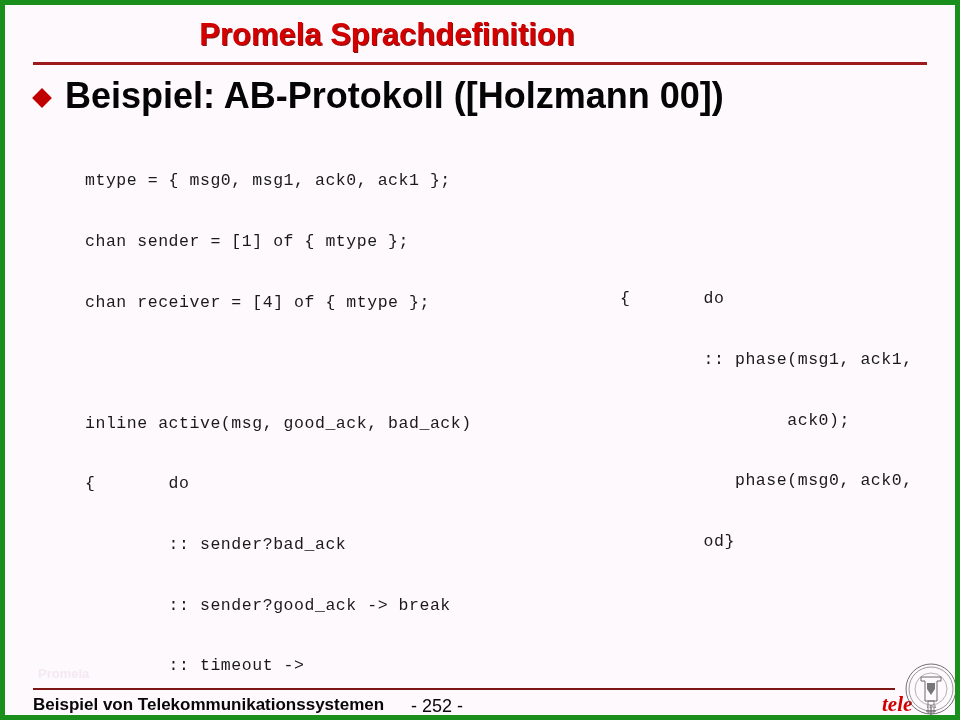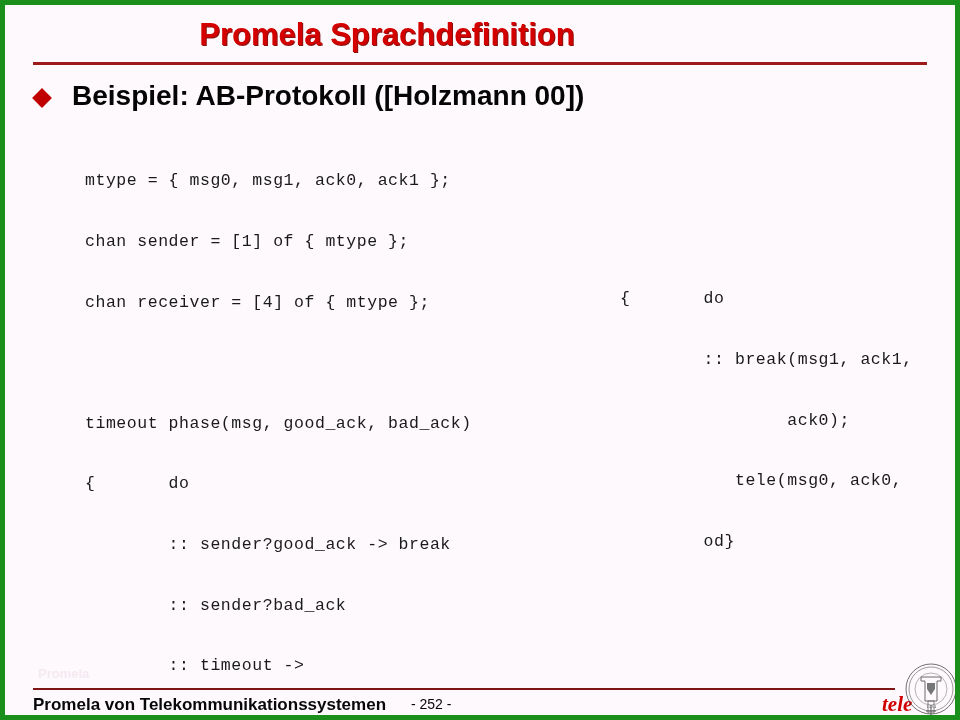--- a/index.html
+++ b/index.html
@@ -66,25 +66,24 @@
     width: 14px;
     height: 14px;
     margin-right: 16px;
     margin-top: 3px;
     background: #C00000;
     transform: rotate(45deg);
     flex: none;
   }
   #bullet-text {
     font-family: "Liberation Sans", sans-serif;
-    font-size: 28px;
+    font-size: 36px;
     font-weight: bold;
     color: #050505;
     white-space: nowrap;
-    margin-left: 7px;
   }
 
   
   .code-block {
     position: absolute;
     font-family: "Liberation Mono", "DejaVu Sans Mono", monospace;
     font-size: 16.5px;
     line-height: 20.2px;
     color: #1a1a1a;
     white-space: pre;
@@ -132,21 +131,21 @@
     font-size: 17px;
     font-weight: bold;
     color: #080808;
     white-space: nowrap;
   }
   #footer-page {
     position: absolute;
     left: 406px;
     top: 691px;
     font-family: "Liberation Sans", sans-serif;
-    font-size: 14px;
+    font-size: 18px;
     font-weight: normal;
     color: #080808;
     white-space: nowrap;
   }
   #footer-tele {
     position: absolute;
     left: 877px;
     top: 687px;
     font-family: "Liberation Serif", serif;
     font-size: 21px;
@@ -177,63 +176,63 @@
   <div id="bullet-row">
     <span id="bullet-diamond"></span>
     <span id="bullet-text">Beispiel: AB-Protokoll ([Holzmann 00])</span>
   </div>
 
   <div id="code-left" class="code-block">
     <div class="code-line">mtype = { msg0, msg1, ack0, ack1 };</div>
     <div class="code-line">chan sender = [1] of { mtype };</div>
     <div class="code-line">chan receiver = [4] of { mtype };</div>
     <div class="code-line"></div>
-    <div class="code-line">timeout phase(msg, good_ack, bad_ack)</div>
+    <div class="code-line">inline active(msg, good_ack, bad_ack)</div>
     <div class="code-line">{       do</div>
+    <div class="code-line">        :: sender?bad_ack</div>
     <div class="code-line">        :: sender?good_ack -&gt; break</div>
-    <div class="code-line">        :: sender?bad_ack</div>
     <div class="code-line">        :: timeout -&gt;</div>
     <div class="code-line">              if</div>
     
     
     
     
     
     
     
     
     
     
     
     
     
     
   </div>
 
   <div id="code-right" class="code-block">
     <div class="code-line">{       do</div>
-    <div class="code-line">        :: break(msg1, ack1,</div>
+    <div class="code-line">        :: phase(msg1, ack1,</div>
     <div class="code-line">                ack0);</div>
-    <div class="code-line">           tele(msg0, ack0,</div>
+    <div class="code-line">           phase(msg0, ack0,</div>
     <div class="code-line">        od}</div>
     <div class="code-line"></div>
     
     
     
     
     
     
     
   </div>
 
   <div id="footer-ghost">Promela</div>
 
   <div id="footer-rule"></div>
 
-  <div id="footer-course">Promela von Telekommunikationssystemen</div>
+  <div id="footer-course">Beispiel von Telekommunikationssystemen</div>
 
   <div id="footer-page">- 252 -</div>
 
   <div id="footer-tele">tele</div>
 
   <svg id="footer-crest" viewBox="0 0 56 60">
     <circle cx="28" cy="28" r="25" fill="none" stroke="#3a3a3a" stroke-width="1"></circle>
     <circle cx="28" cy="28" r="22" fill="none" stroke="#3a3a3a" stroke-width="0.7"></circle>
     <circle cx="28" cy="28" r="16" fill="none" stroke="#555" stroke-width="0.6"></circle>
     <path d="M18 16 L38 16 L38 20 L34 20 L34 40 L22 40 L22 20 L18 20 Z" fill="none" stroke="#333" stroke-width="1"></path>

